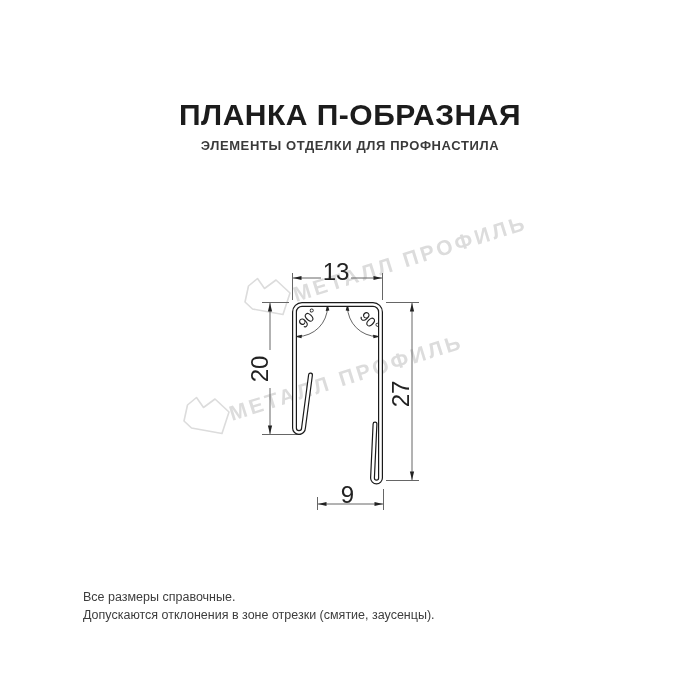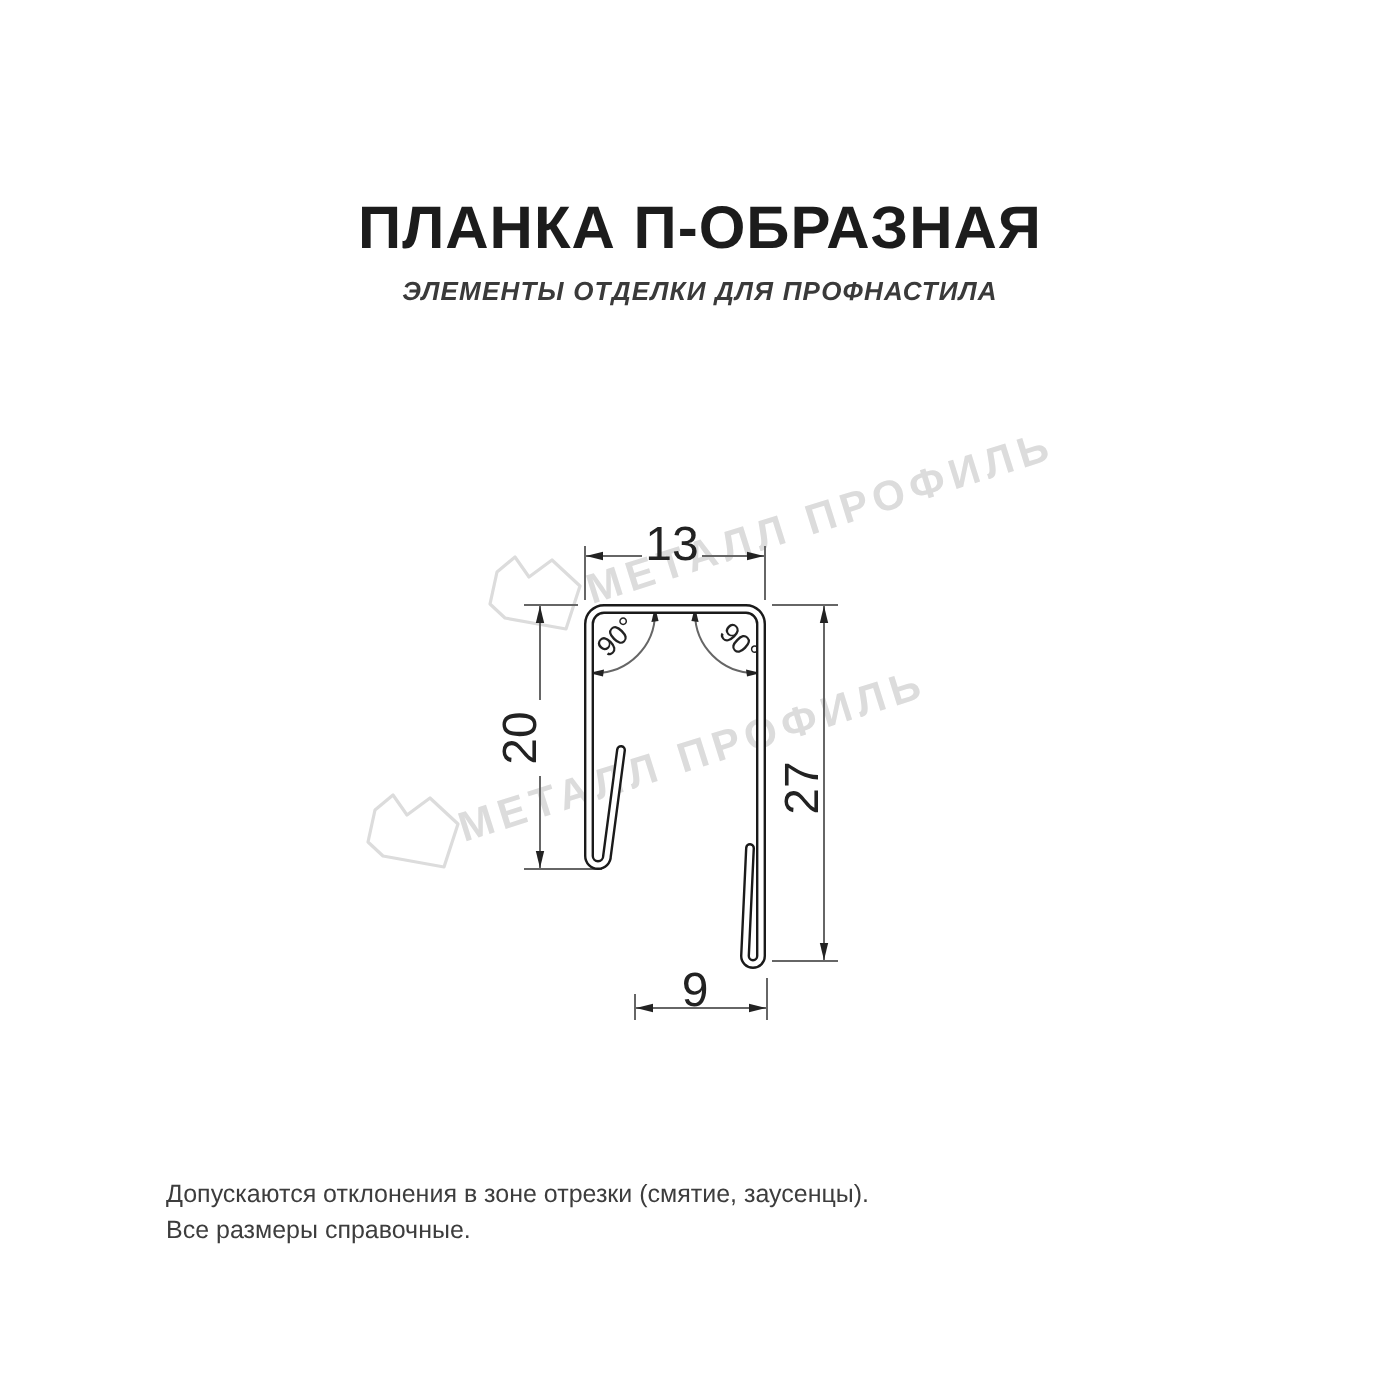--- a/index.html
+++ b/index.html
@@ -5,21 +5,21 @@
   html,body{margin:0;padding:0;background:#ffffff;}
   .page{
     position:relative;width:700px;height:700px;background:#ffffff;overflow:hidden;
     font-family:"Liberation Sans",sans-serif;
   }
   .header{position:absolute;top:100px;left:0;width:700px;text-align:center;}
   .title-line{
     font-size:30px;font-weight:bold;color:#1c1c1c;line-height:29px;letter-spacing:0.5px;
   }
   .subtitle{
-    margin-top:9px;font-size:13px;font-weight:bold;color:#3a3a3a;letter-spacing:0.6px;font-style:italic;
+    margin-top:9px;font-size:13px;font-weight:bold;color:#3a3a3a;letter-spacing:0.6px;
   }
   .drawing-svg{position:absolute;left:0;top:0;width:700px;height:700px;}
   .footer{
     position:absolute;left:83px;top:588px;font-size:12.5px;color:#3d3d3d;line-height:18px;
   }
   .dim-text{font-family:"Liberation Sans",sans-serif;font-size:24px;fill:#222222;}
   .angle-text{font-family:"Liberation Sans",sans-serif;font-size:14px;fill:#222222;}
   .wm-text{font-family:"Liberation Sans",sans-serif;font-size:21px;font-weight:bold;letter-spacing:3px;}
 </style>
 </head>
@@ -112,17 +112,17 @@
                A 7.5 7.5 0 0 1 302 304.5
                L 373 304.5
                A 7.5 7.5 0 0 1 380.5 312
                L 380.5 478
                A 4 4 0 0 1 372.5 478
                L 375 424" stroke="#ffffff" stroke-width="2.6"></path>
     </g>
   </svg>
 
   <div class="footer">
+    <div>Все размеры справочные.</div>
     <div>Допускаются отклонения в зоне отрезки (смятие, заусенцы).</div>
-    <div>Все размеры справочные.</div>
   </div>
 
 </div>
 
 </body></html>

